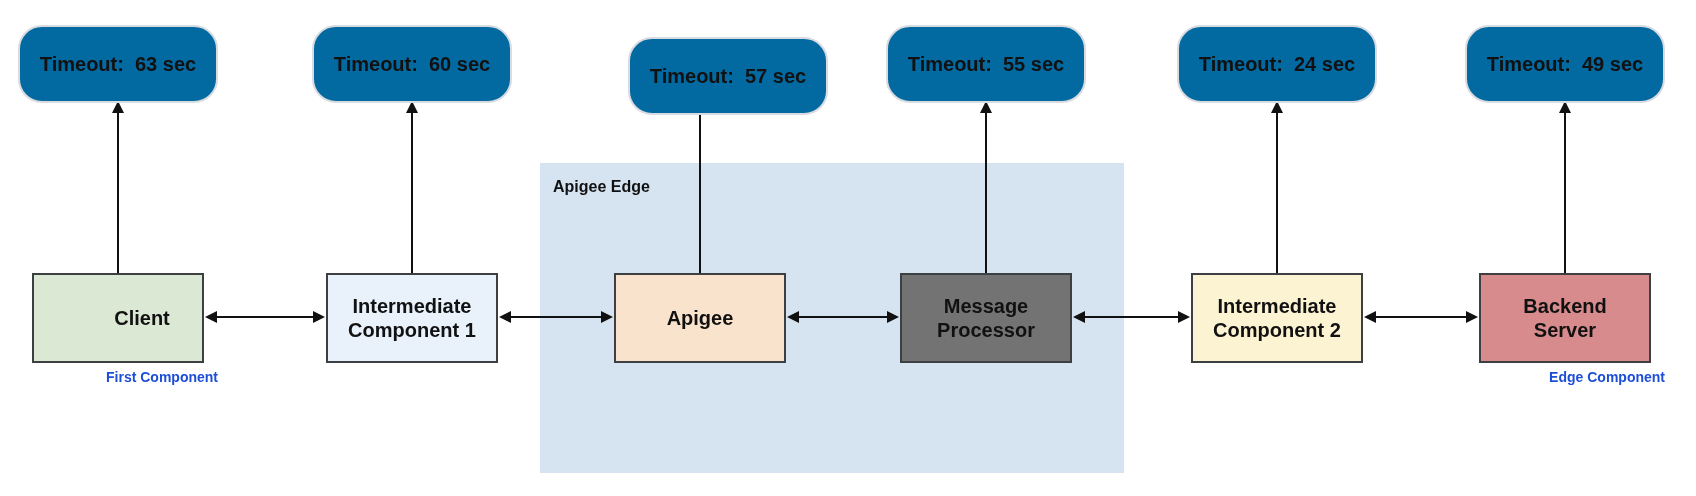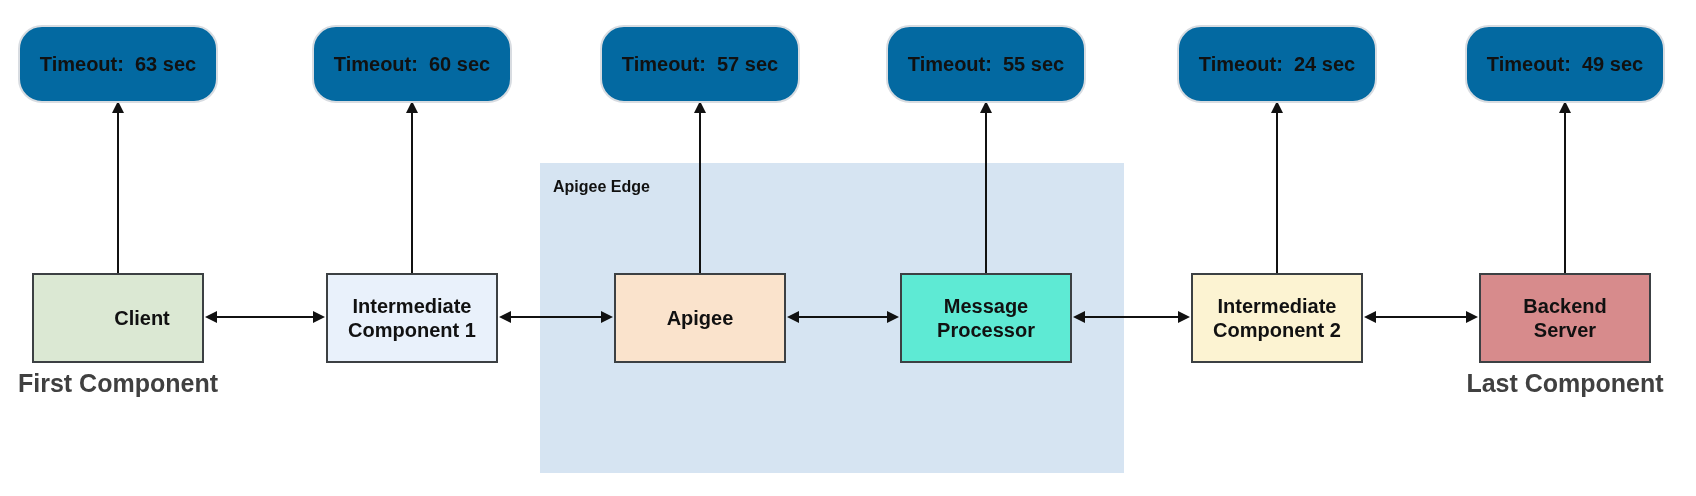--- a/index.html
+++ b/index.html
@@ -48,22 +48,22 @@
     z-index:2;
   }
   .compbox-text{
     font-size:20px;font-weight:bold;color:#111;
     line-height:24px;
     padding:0 10px;
   }
   .sublabel{
     position:absolute;
     top:369px;width:200px;
-    text-align:center;
-    font-size:25px;font-weight:bold;color:#404040;
+    text-align:right;
+    font-size:14px;font-weight:bold;color:#1d4ed8;
     z-index:2;
   }
   
   .v-arrow{
     position:absolute;
     top:112px;width:2px;height:161px;
     background:#111;
     z-index:1;
   }
   .v-arrow::before{
@@ -122,52 +122,52 @@
   </div>
 <div class="sublabel" style="left: 18px;">First Component</div>
   <div class="pill" style="left: 312px;">
     <span class="pill-text">Timeout:  60 sec</span>
   </div>
   <div class="v-arrow" style="left: 411px;"></div>
   <div class="compbox" style="left: 326px; background: rgb(233, 241, 251);">
     <span class="compbox-text">Intermediate Component 1</span>
   </div>
 
-  <div class="pill" style="left: 600px;">
+  <div class="pill" style="left: 628px; margin-top: 12px;">
     <span class="pill-text">Timeout:  57 sec</span>
   </div>
   <div class="v-arrow" style="left: 699px;"></div>
   <div class="compbox" style="left: 614px; background: rgb(250, 227, 204);">
     <span class="compbox-text">Apigee</span>
   </div>
 
   <div class="pill" style="left: 886px; text-align: center;">
     <span class="pill-text">Timeout:  55 sec</span>
   </div>
   <div class="v-arrow" style="left: 985px;"></div>
-  <div class="compbox" style="left: 900px; background: #5eead4;">
+  <div class="compbox" style="left: 900px; background: #737373;">
     <span class="compbox-text">Message Processor</span>
   </div>
 
   <div class="pill" style="left: 1177px;">
     <span class="pill-text">Timeout:  24 sec</span>
   </div>
   <div class="v-arrow" style="left: 1276px;"></div>
   <div class="compbox" style="left: 1191px; background: rgb(252, 243, 210);">
     <span class="compbox-text">Intermediate Component 2</span>
   </div>
 
   <div class="pill" style="left: 1465px;">
     <span class="pill-text">Timeout:  49 sec</span>
   </div>
   <div class="v-arrow" style="left: 1564px;"></div>
   <div class="compbox" style="left: 1479px; background: rgb(215, 139, 140);">
     <span class="compbox-text">Backend Server</span>
   </div>
-<div class="sublabel" style="left: 1465px;">Last Component</div>
+<div class="sublabel" style="left: 1465px;">Edge Component</div>
     </div>
   <div id="arrows">
       <div class="h-arrow" style="left: 205px; width: 120px;">
         <div class="shaft"></div>
       </div>
       <div class="h-arrow" style="left: 499px; width: 114px;">
         <div class="shaft"></div>
       </div>
       <div class="h-arrow" style="left: 787px; width: 112px;">
         <div class="shaft"></div>

